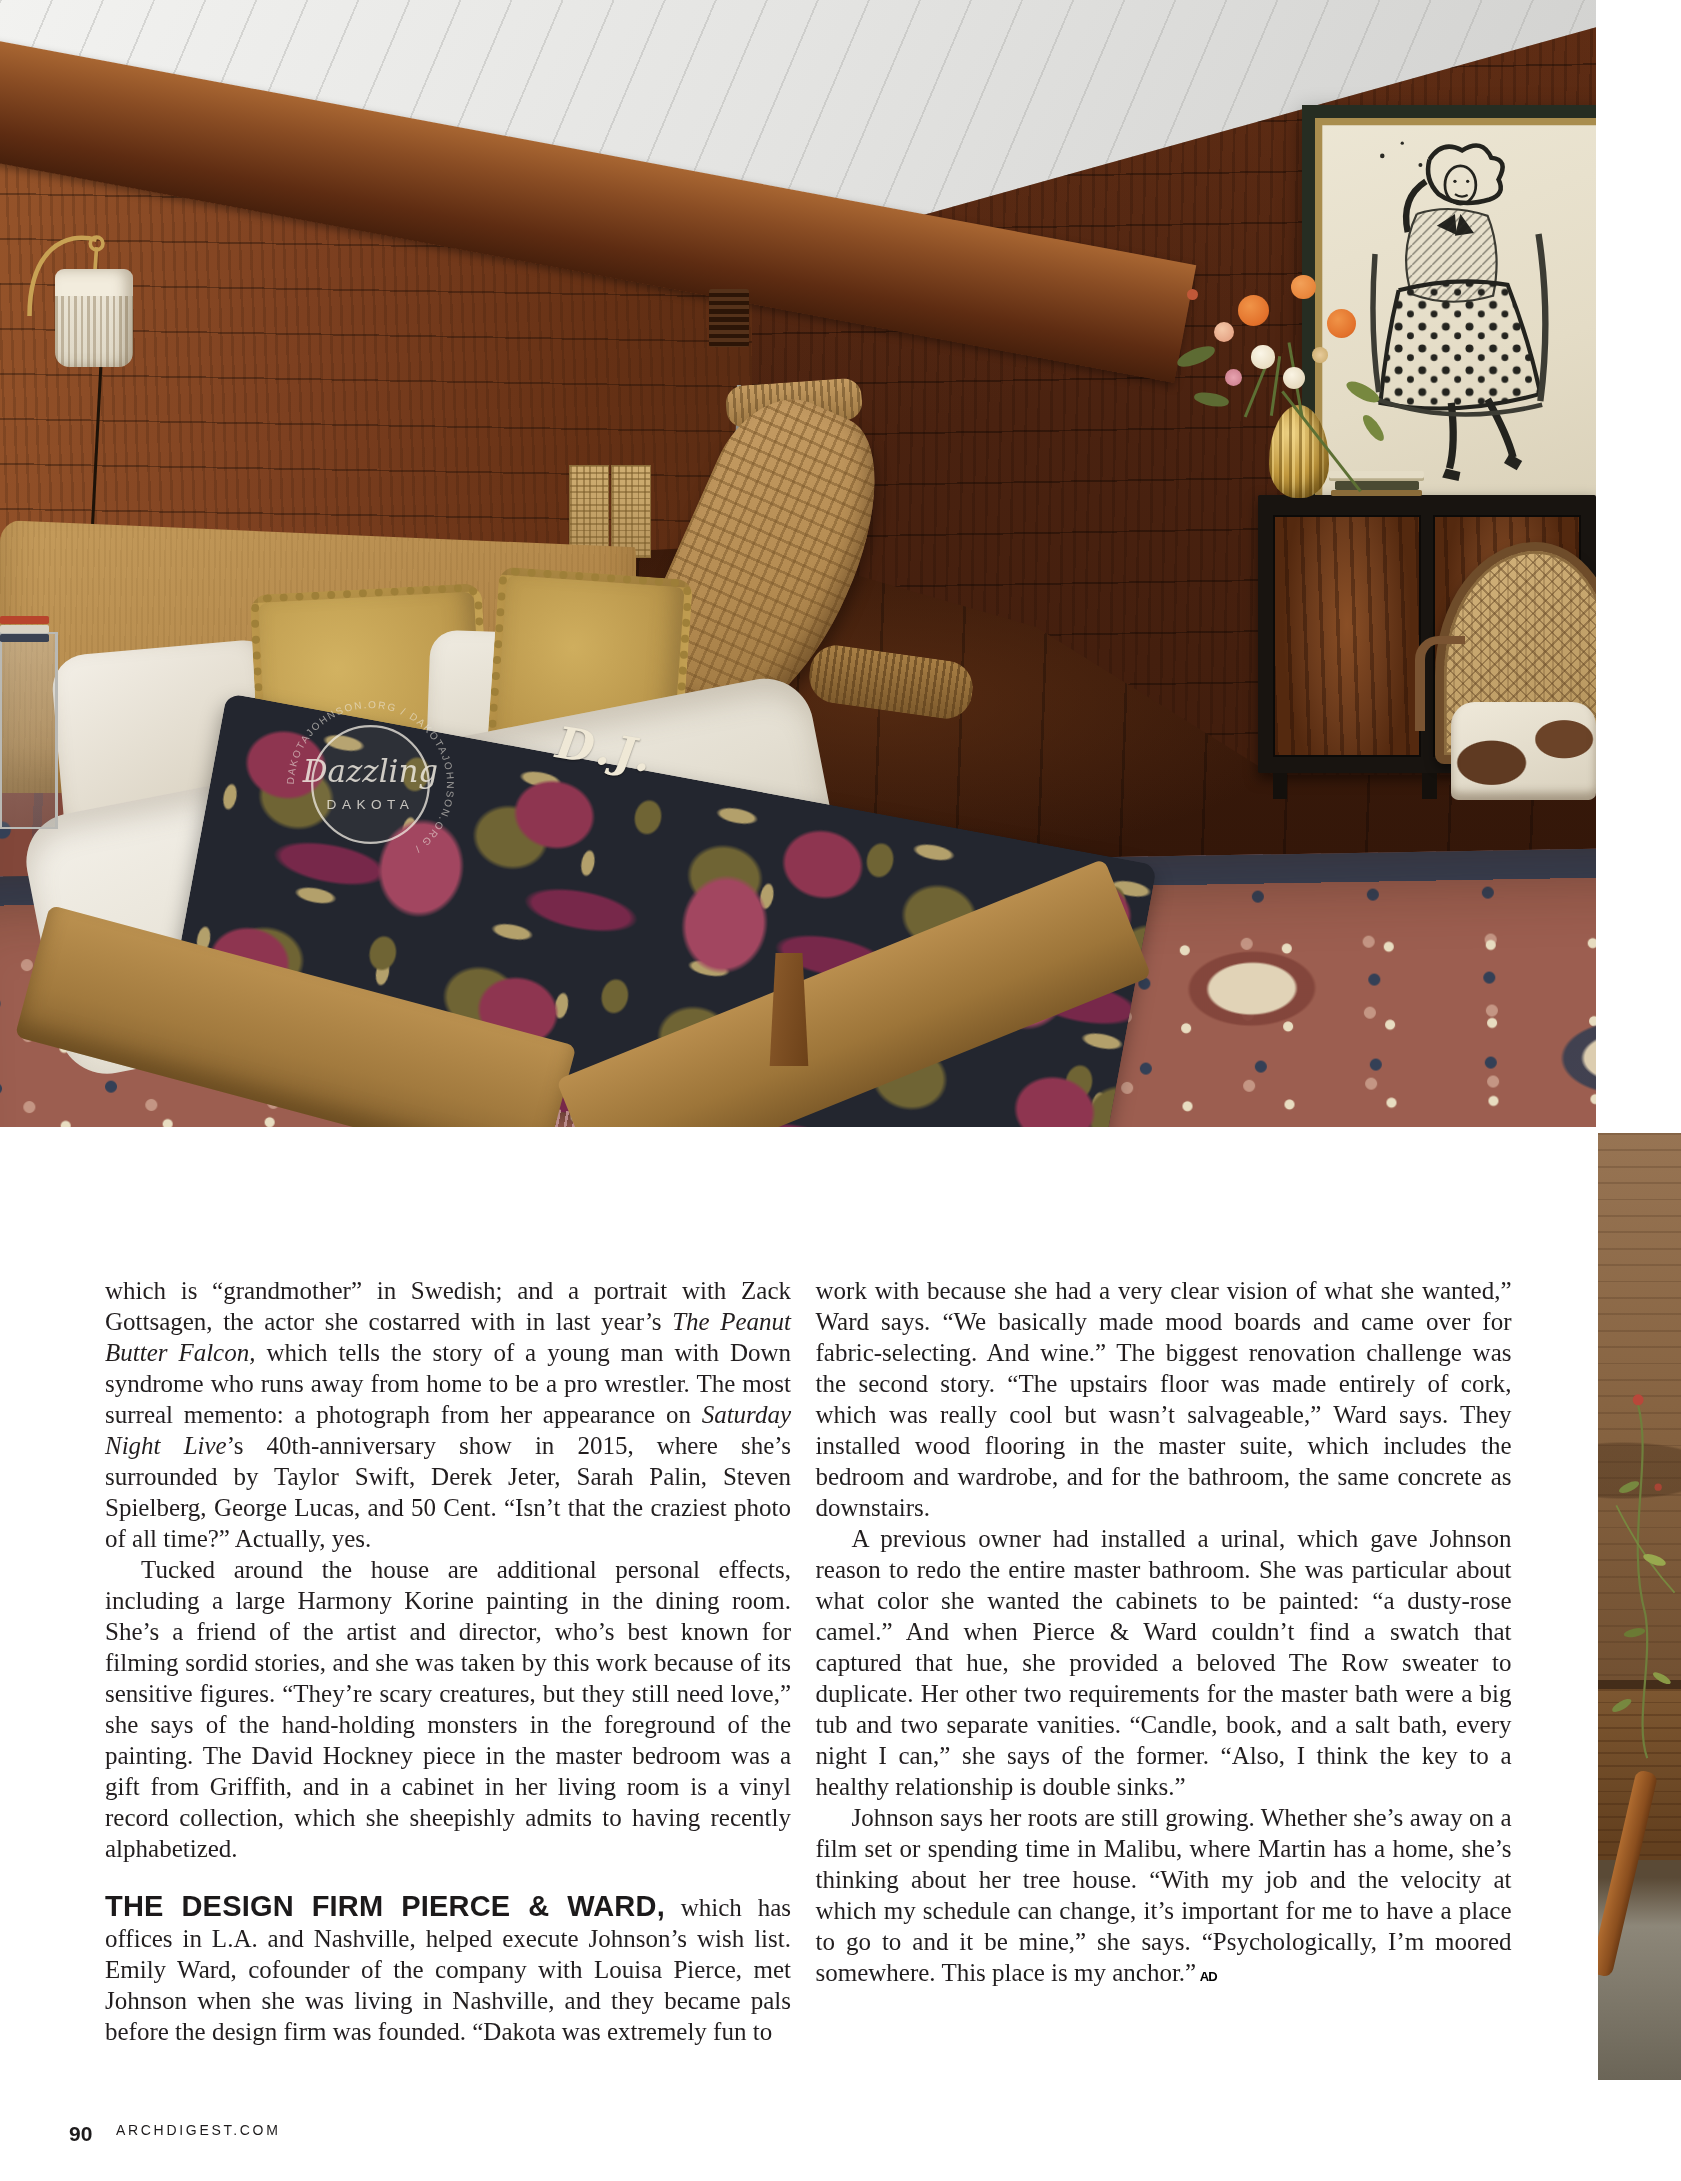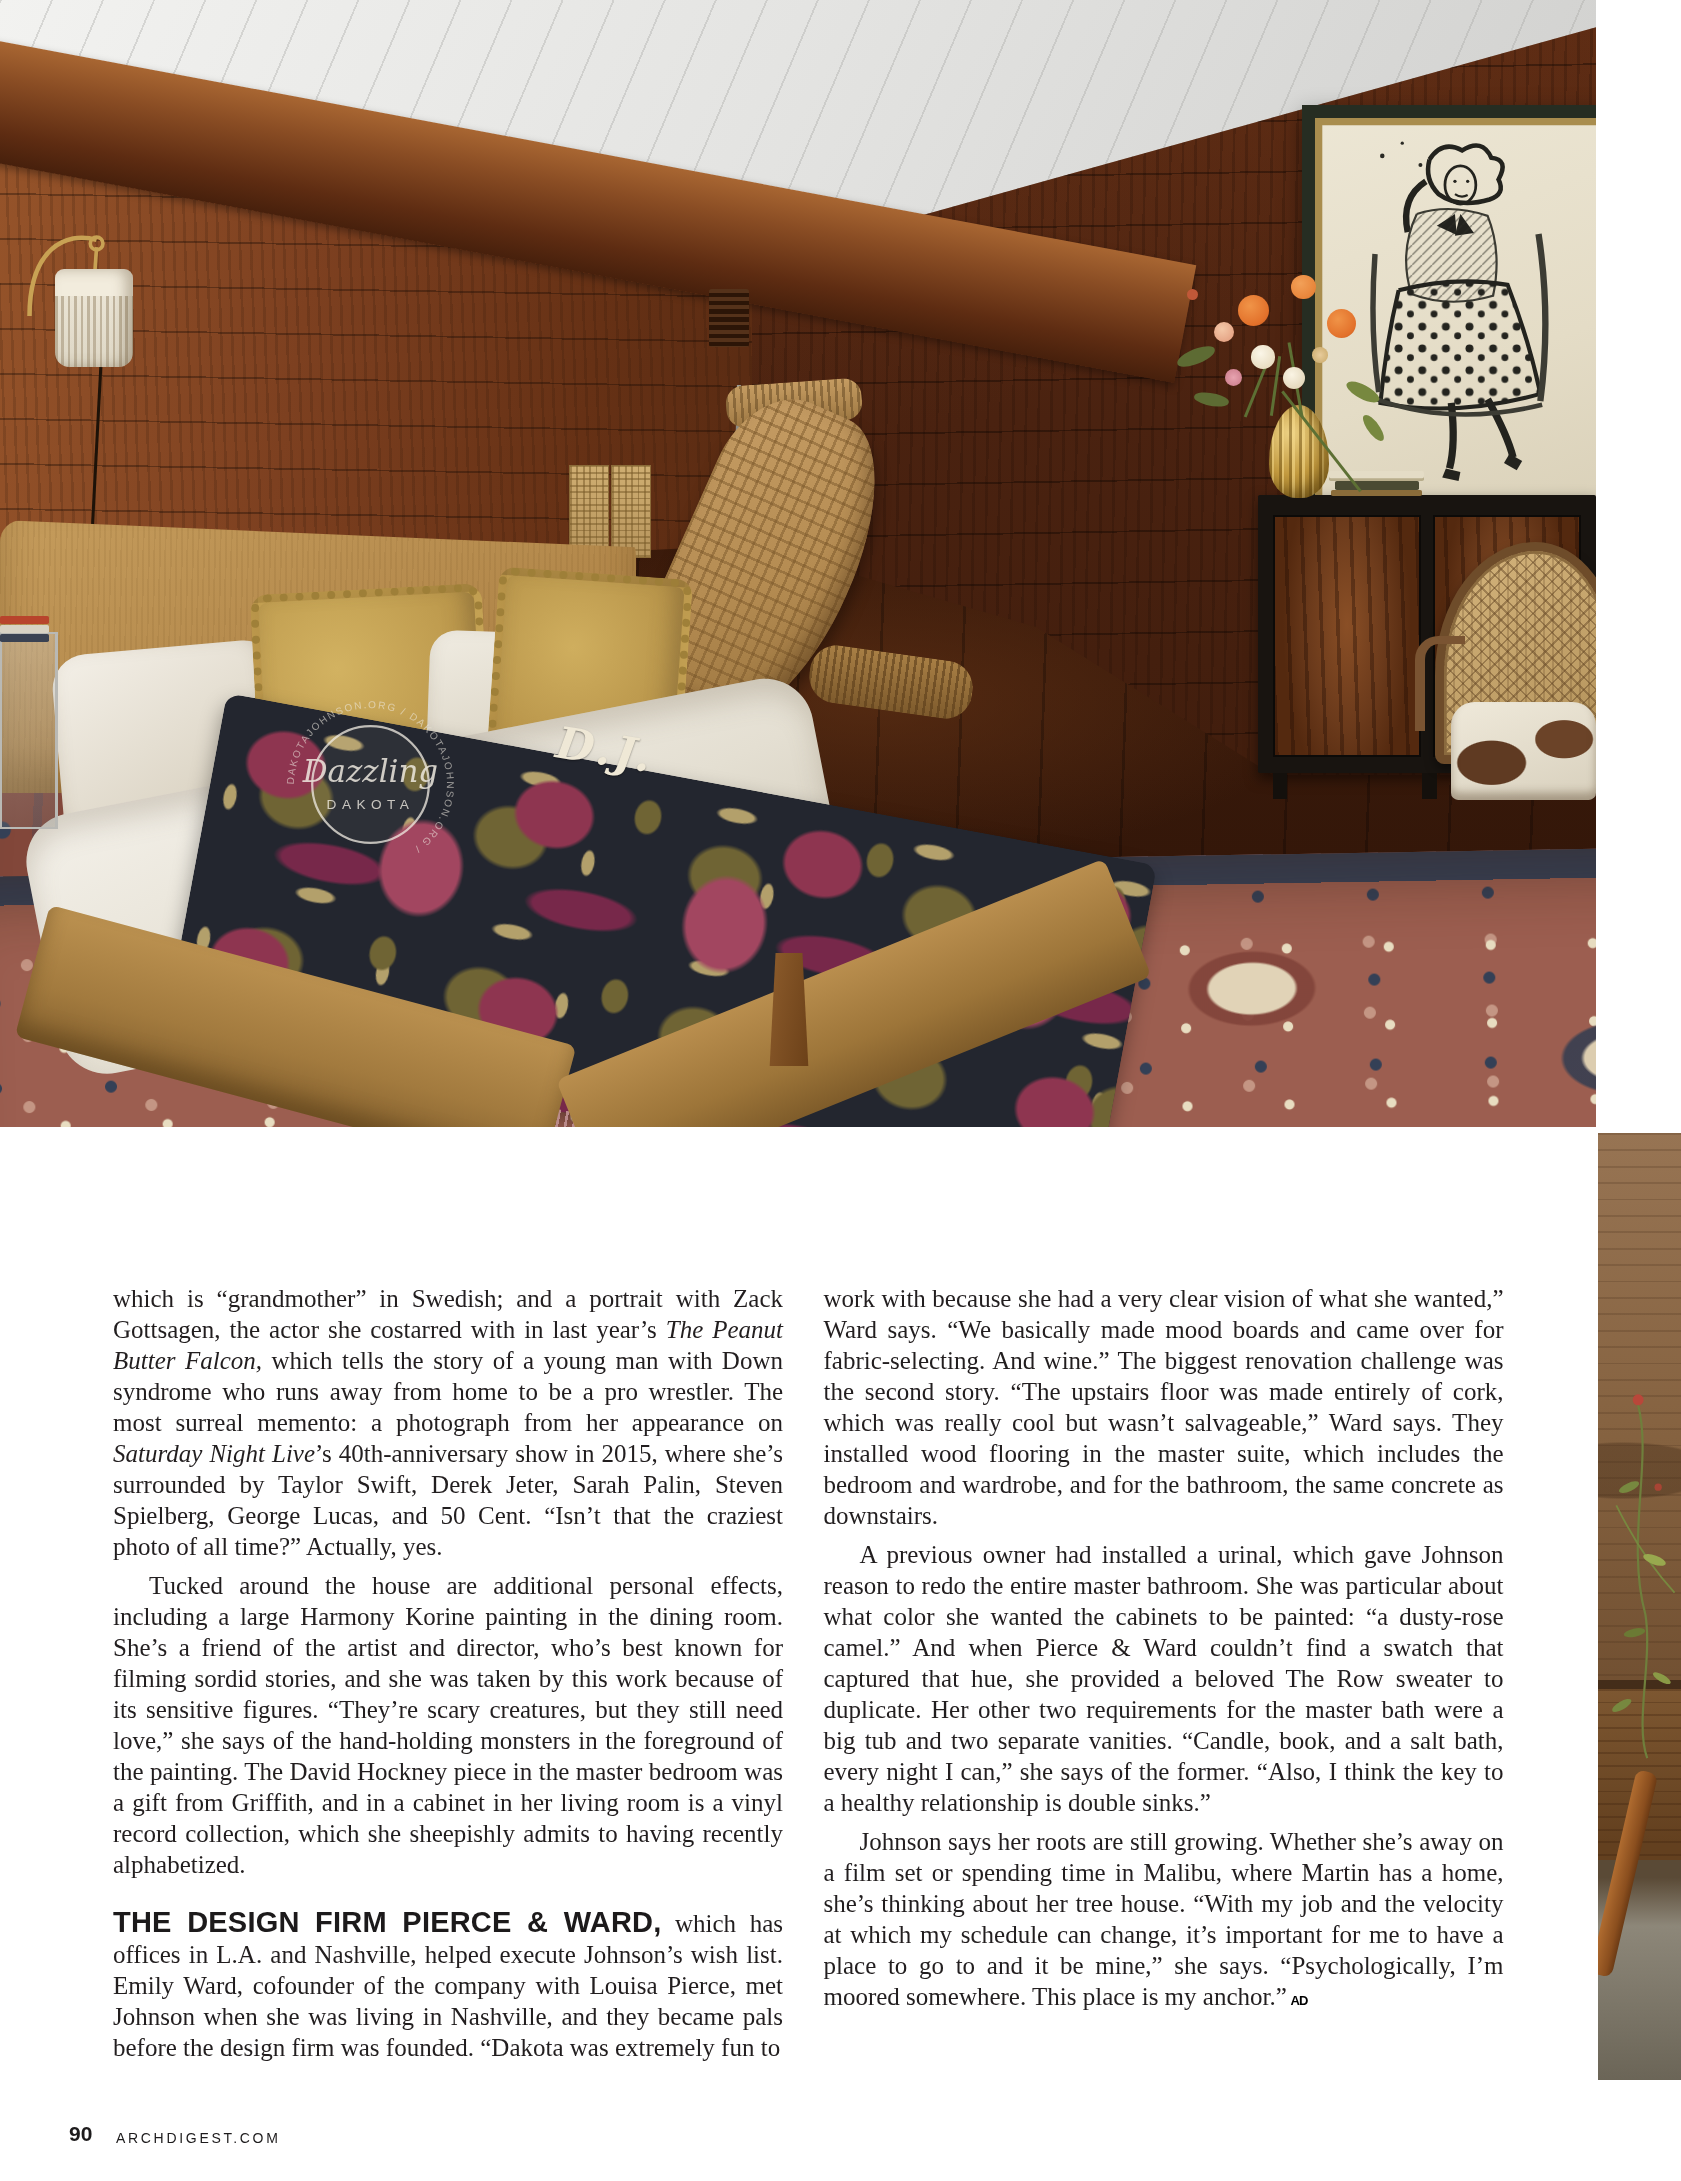--- a/index.html
+++ b/index.html
@@ -232,28 +232,28 @@
   
   .caption{position:absolute;left:107px;top:1147px;width:1236px;
     font-family:"Liberation Sans",sans-serif;font-size:16.4px;line-height:25px;
     letter-spacing:0.7px;color:#2e2a28;}
   .caption .cap2{margin-left:204px;}
 
   .article{position:absolute;left:105px;top:1275px;width:1407px;display:flex;gap:24.5px;}
   .col{font-size:25px;line-height:31px;text-align:justify;color:#221e1f;}
   .col0{width:686px;}
   .col1{width:696px;}
-  .para{margin:8px;}
+  .para{margin:0;}
   .para.indent{text-indent:36px;}
   .para.space-before{margin-top:27px;}
   .seg-i{font-style:italic;}
   .seg-lead{font-family:"Liberation Sans",sans-serif;font-weight:700;font-size:29px;letter-spacing:0.2px;color:#1c1a1b;}
   .seg-admark{font-family:"Liberation Sans",sans-serif;font-weight:700;font-size:13px;letter-spacing:-0.9px;color:#000000;padding-left:3.6px;}
 
-  .footer{position:absolute;left:69px;top:2122px;display:flex;align-items:flex-end;gap:23.6px;
+  .footer{position:absolute;left:69px;top:2122px;display:flex;align-items:flex-start;gap:23.6px;
     font-family:"Liberation Sans",sans-serif;color:#1d1b1c;}
   .page-num{font-size:21px;font-weight:700;}
   .site{font-size:14px;letter-spacing:2.7px;}
 </style>
 </head>
 <body>
 
 <div class="page">
 
   <div class="photo">

